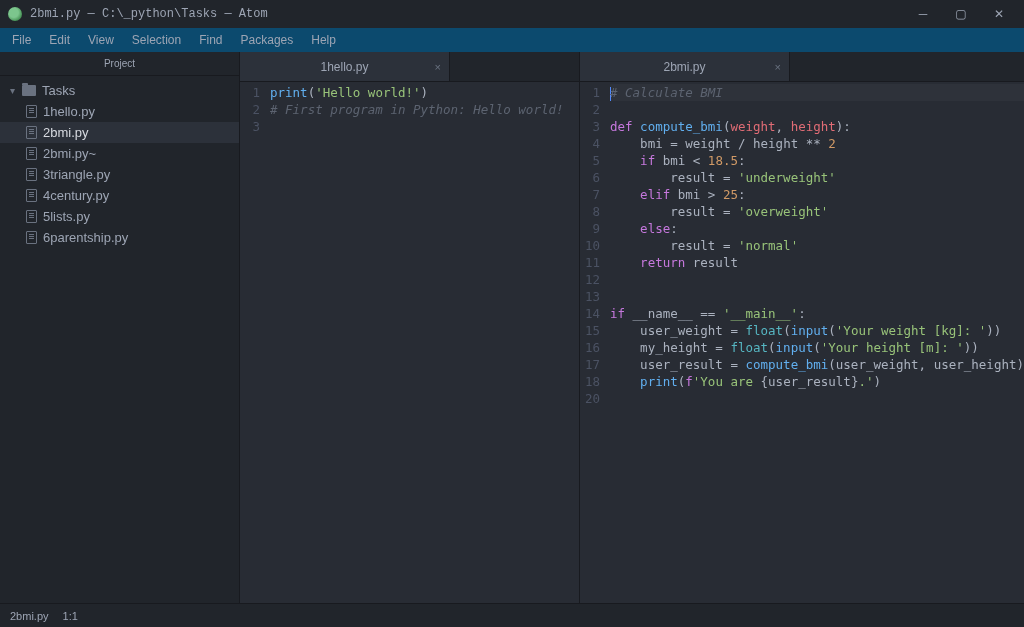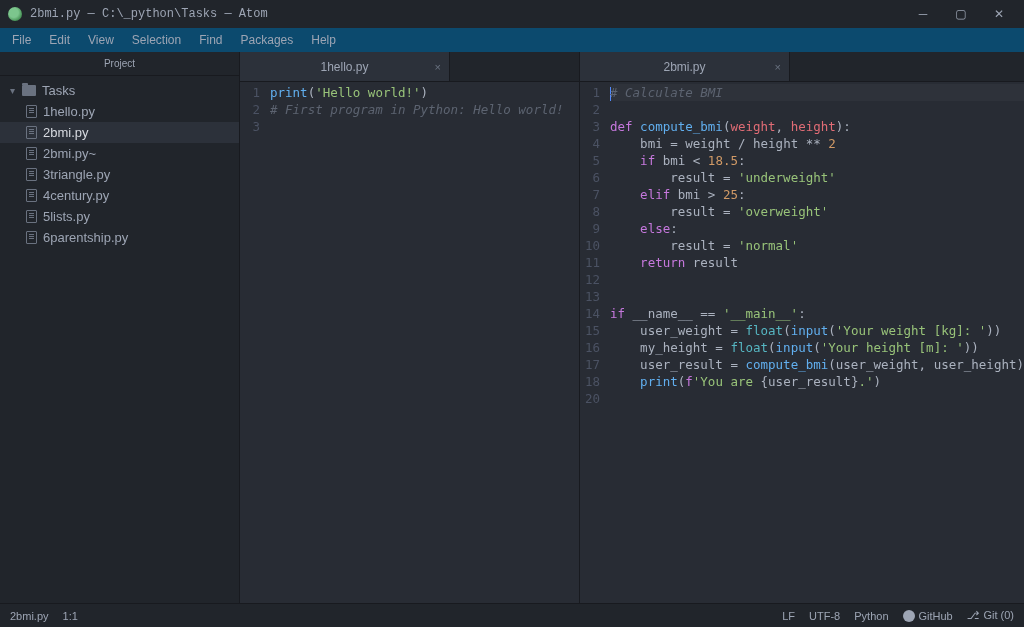--- a/index.html
+++ b/index.html
@@ -286,20 +286,13 @@
       </div>
     </div>
 </div>
 
 <div class="statusbar">
   <div class="left">
     <span>2bmi.py</span>
     <span>1:1</span>
   </div>
   <div class="spacer"></div>
-  <div class="right">
-    <span>LF</span>
-    <span>UTF-8</span>
-    <span>Python</span>
-    <span><span class="gh-icon"></span><span>GitHub</span></span>
-    <span class="git-icon">Git (0)</span>
-  </div>
 </div>
 
 </body></html>

